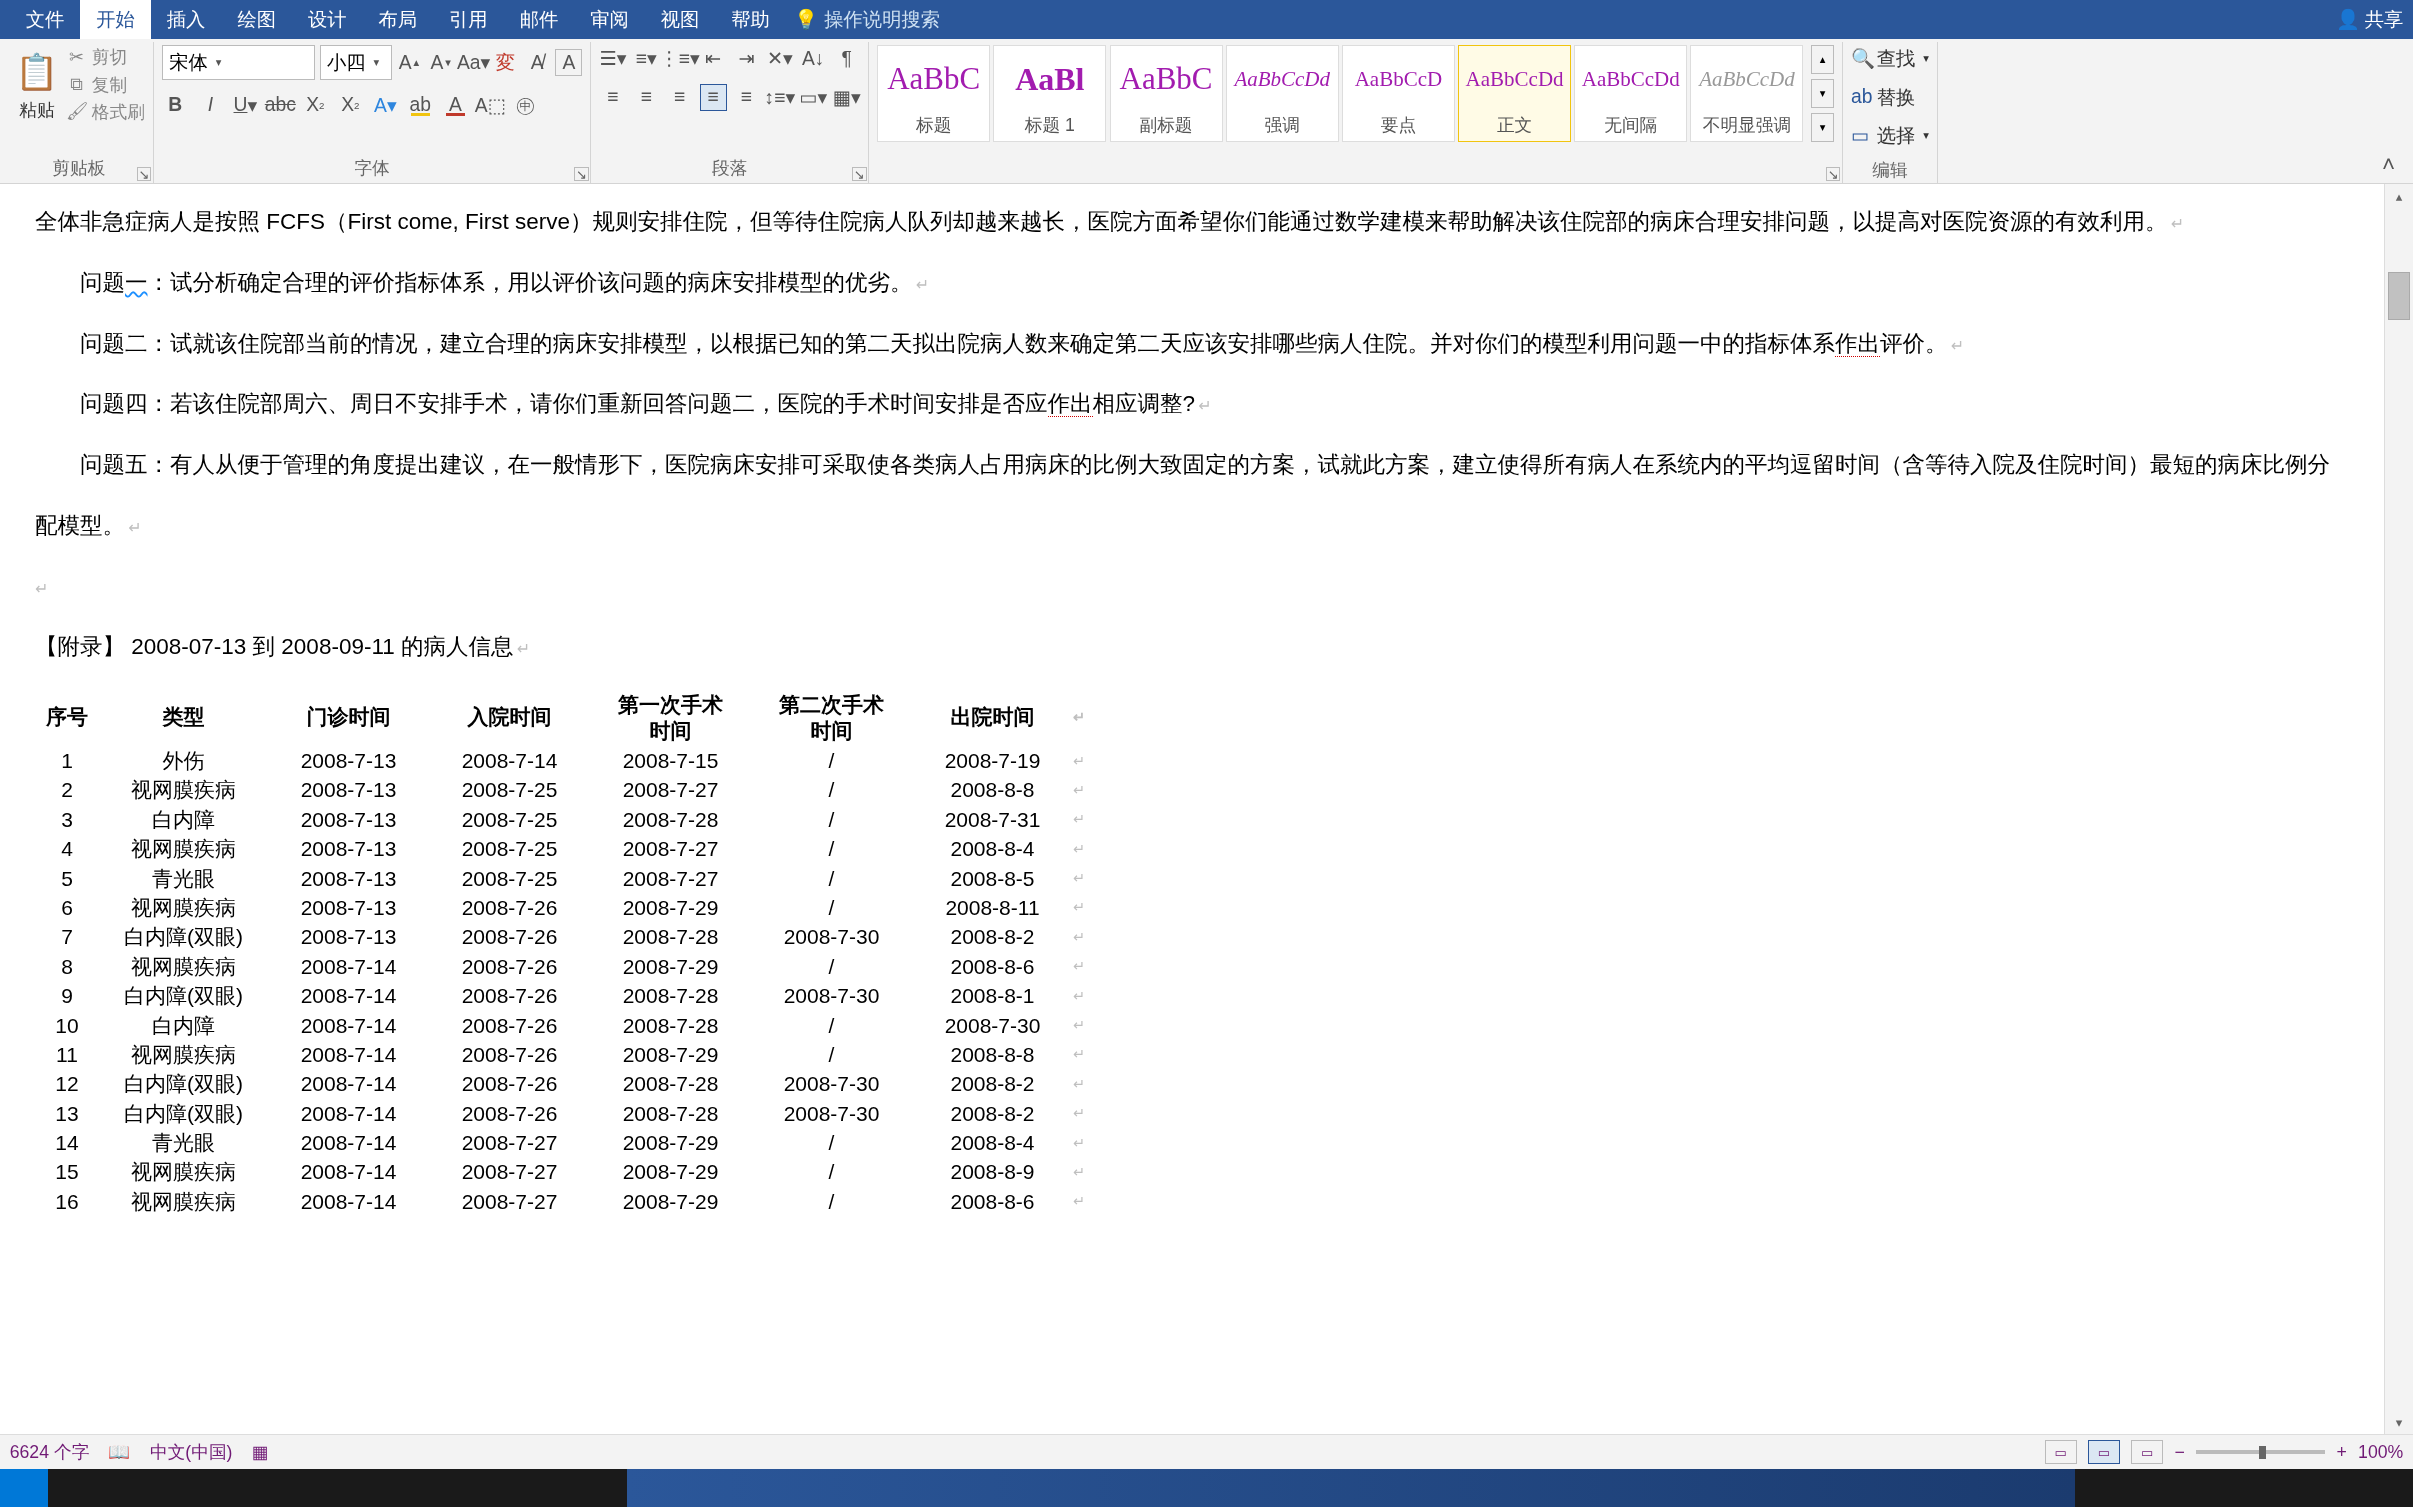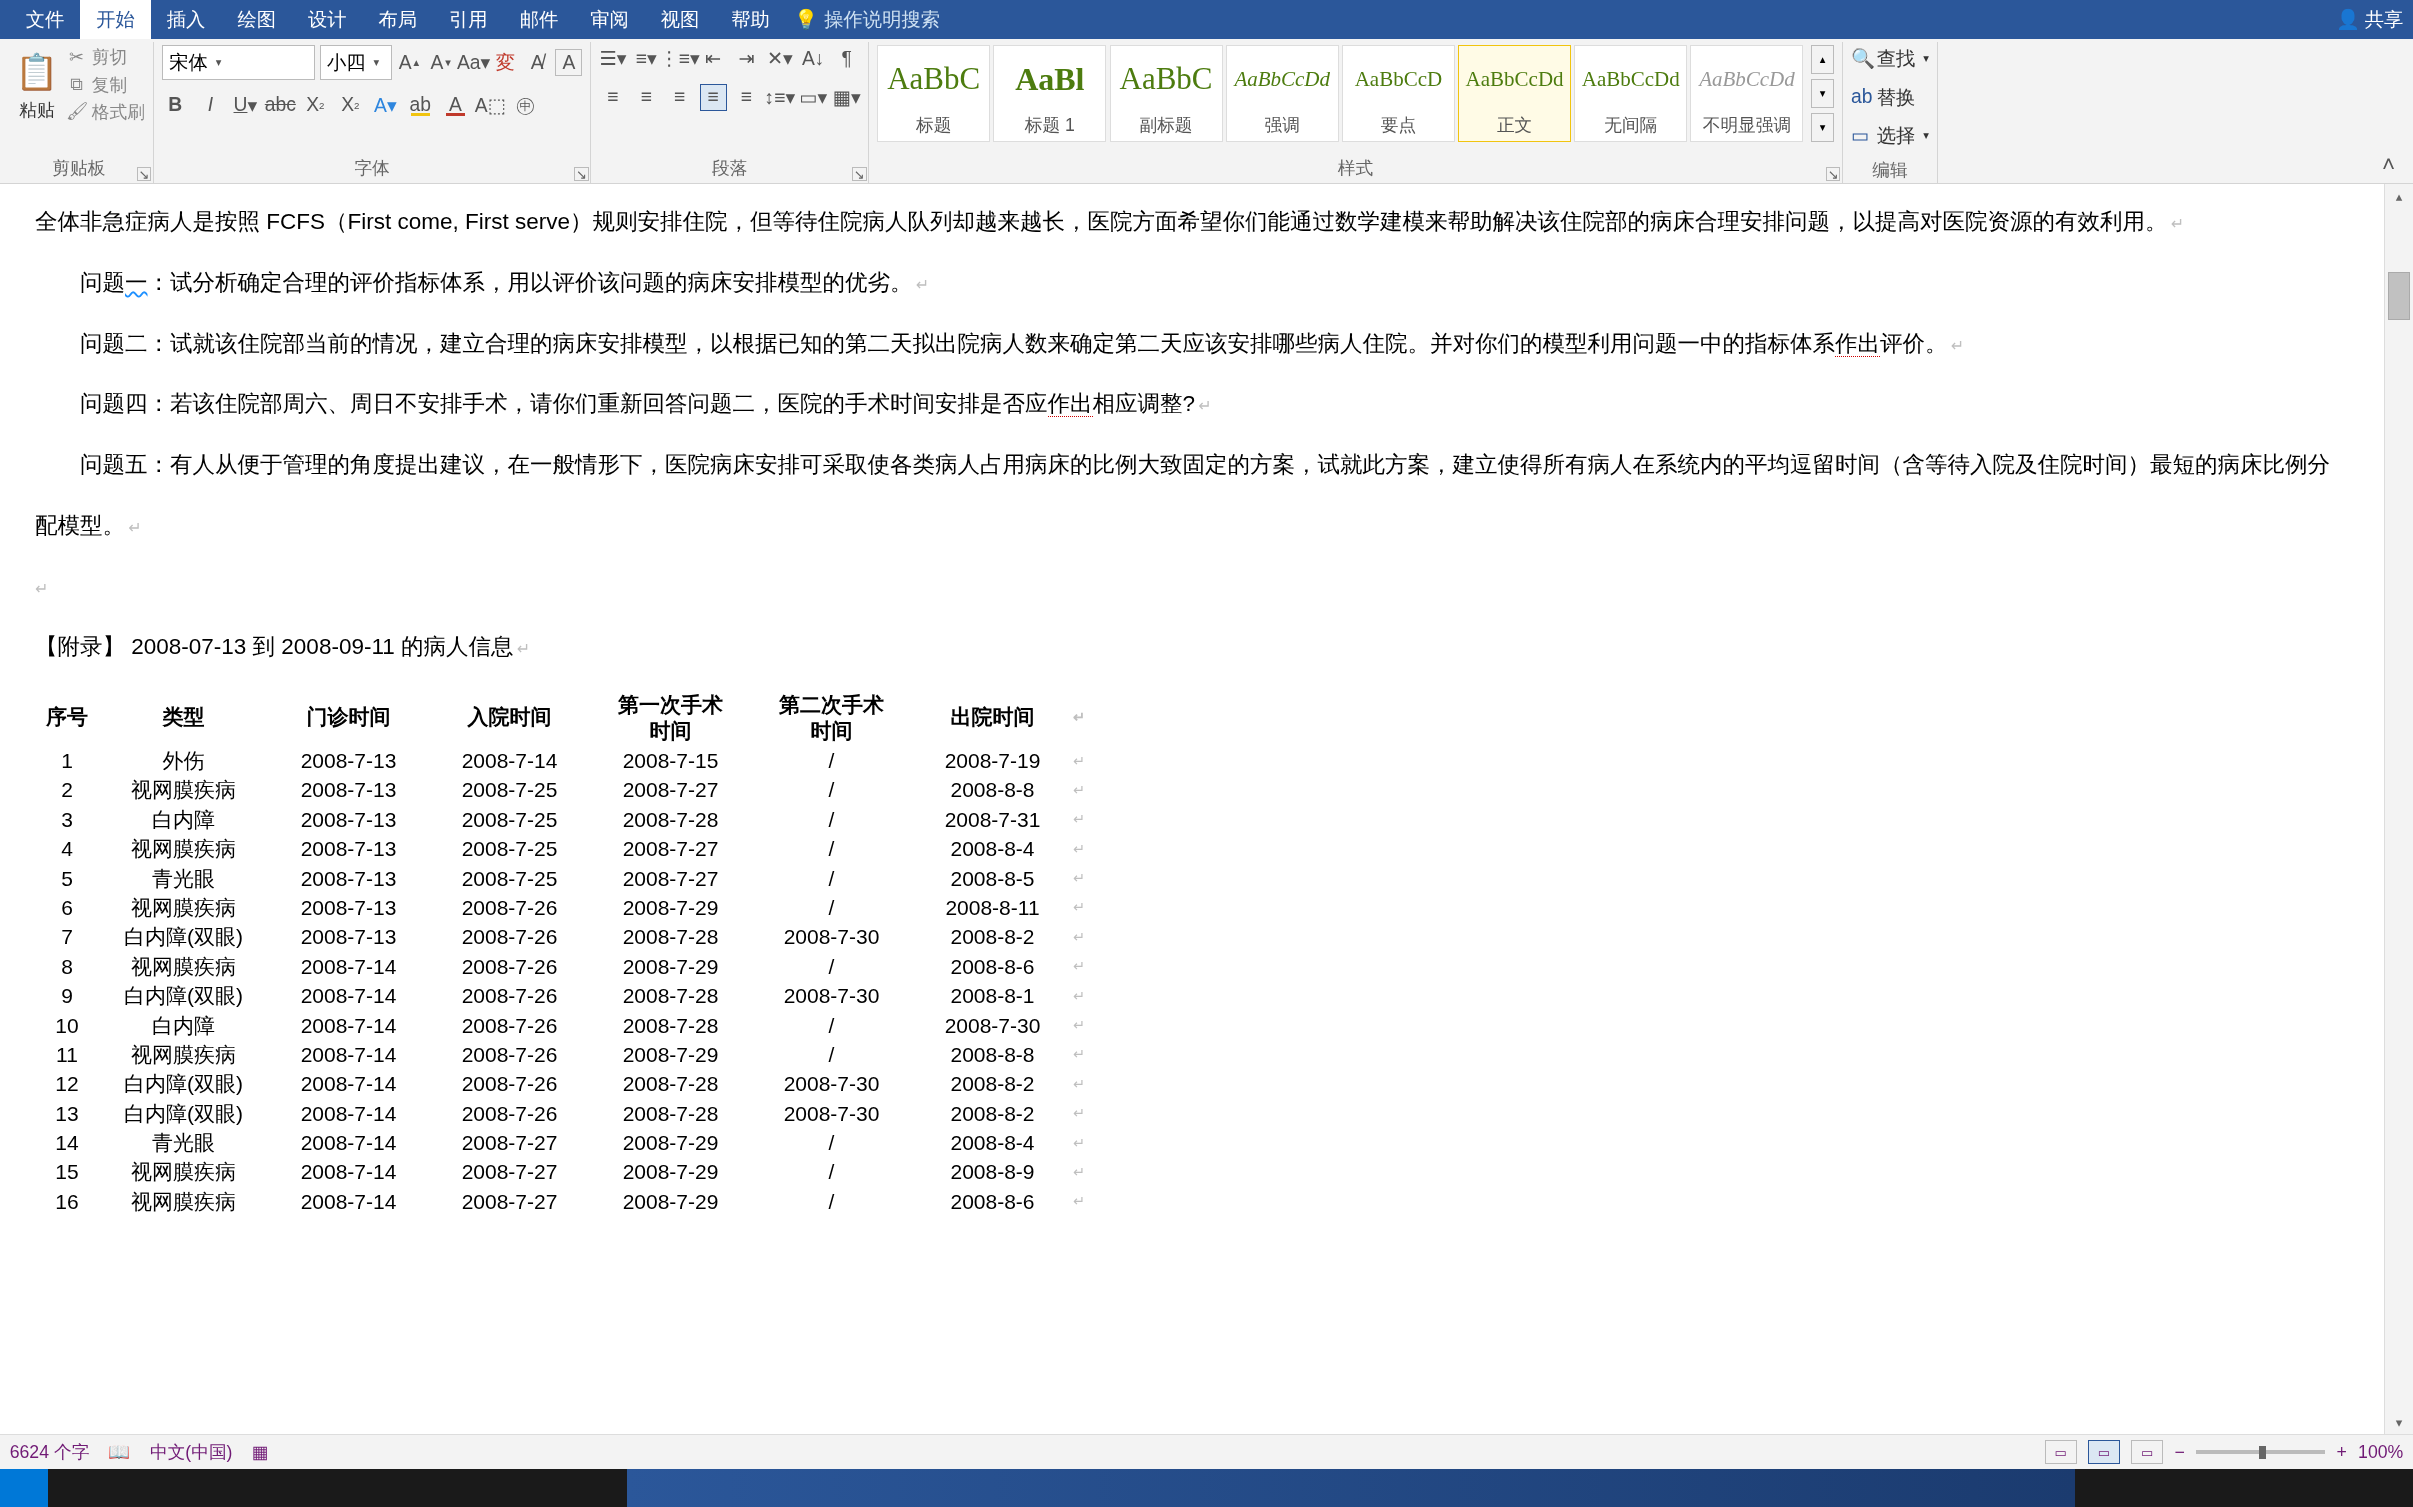--- a/index.html
+++ b/index.html
@@ -40,21 +40,21 @@
 .font-color { position: relative; }
 .font-color .bar { position: absolute; bottom: 1.6px; left: 3.2px; right: 3.2px; height: 3.2px; }
 
 
 .para-group .row { display: flex; gap: 6.4px; }
 .para-group .row + .row { margin-top: 6.4px; }
 
 
 .style-item { width: 113px; height: 97px; background: #fff; border: 0.8px solid #ddd; display: flex; flex-direction: column; align-items: center; justify-content: center; cursor: pointer; }
 .style-item.sel { border: 1.6px solid #f1c40f; background: #fffbe6; }
-.style-item .preview { font-family: "Times New Roman", serif; font-size: 26px; color: #4d7c0f; flex: 1; display: flex; align-items: center; }
+.style-item .preview { font-family: "Times New Roman", serif; font-size: 26px; color: #a21caf; flex: 1; display: flex; align-items: center; }
 .style-item .lbl { font-size: 17.7px; color: #555; padding-bottom: 4.8px; }
 .styles-gallery { display: flex; gap: 3.2px; }
 .style-spin { display: flex; flex-direction: column; justify-content: space-between; height: 97px; margin-left: 3.2px; }
 .style-spin .sp { border: 0.8px solid #bbb; width: 22.5px; height: 29px; display: flex; align-items: center; justify-content: center; font-size: 11.3px; }
 
 
 .edit-group .erow { display: flex; align-items: center; gap: 4.8px; font-size: 19.3px; color: #333; cursor: pointer; margin-bottom: 6.4px; }
 .edit-group .erow .ic { width: 21px; color: #2b579a; }
 
 
@@ -258,21 +258,20 @@
               <div class="preview" style="font-style:italic;font-size:21px;color:#999;">AaBbCcDd</div>
               <div class="lbl">不明显强调</div>
             </div>
           </div>
         <div class="style-spin">
           <div class="sp">▴</div>
           <div class="sp">▾</div>
           <div class="sp">▾</div>
         </div>
       </div>
-      <div class="group-label">样式</div>
       <div class="group-launcher">↘</div>
     </div>
 
     <div class="group edit-group">
       <div class="group-body" style="flex-direction:column;">
         <div class="erow">
             <span class="ic">🔍</span>
             <span>查找</span>
             <span style="font-size:11.3px;margin-left:3.2px;">▾</span>
           </div>

